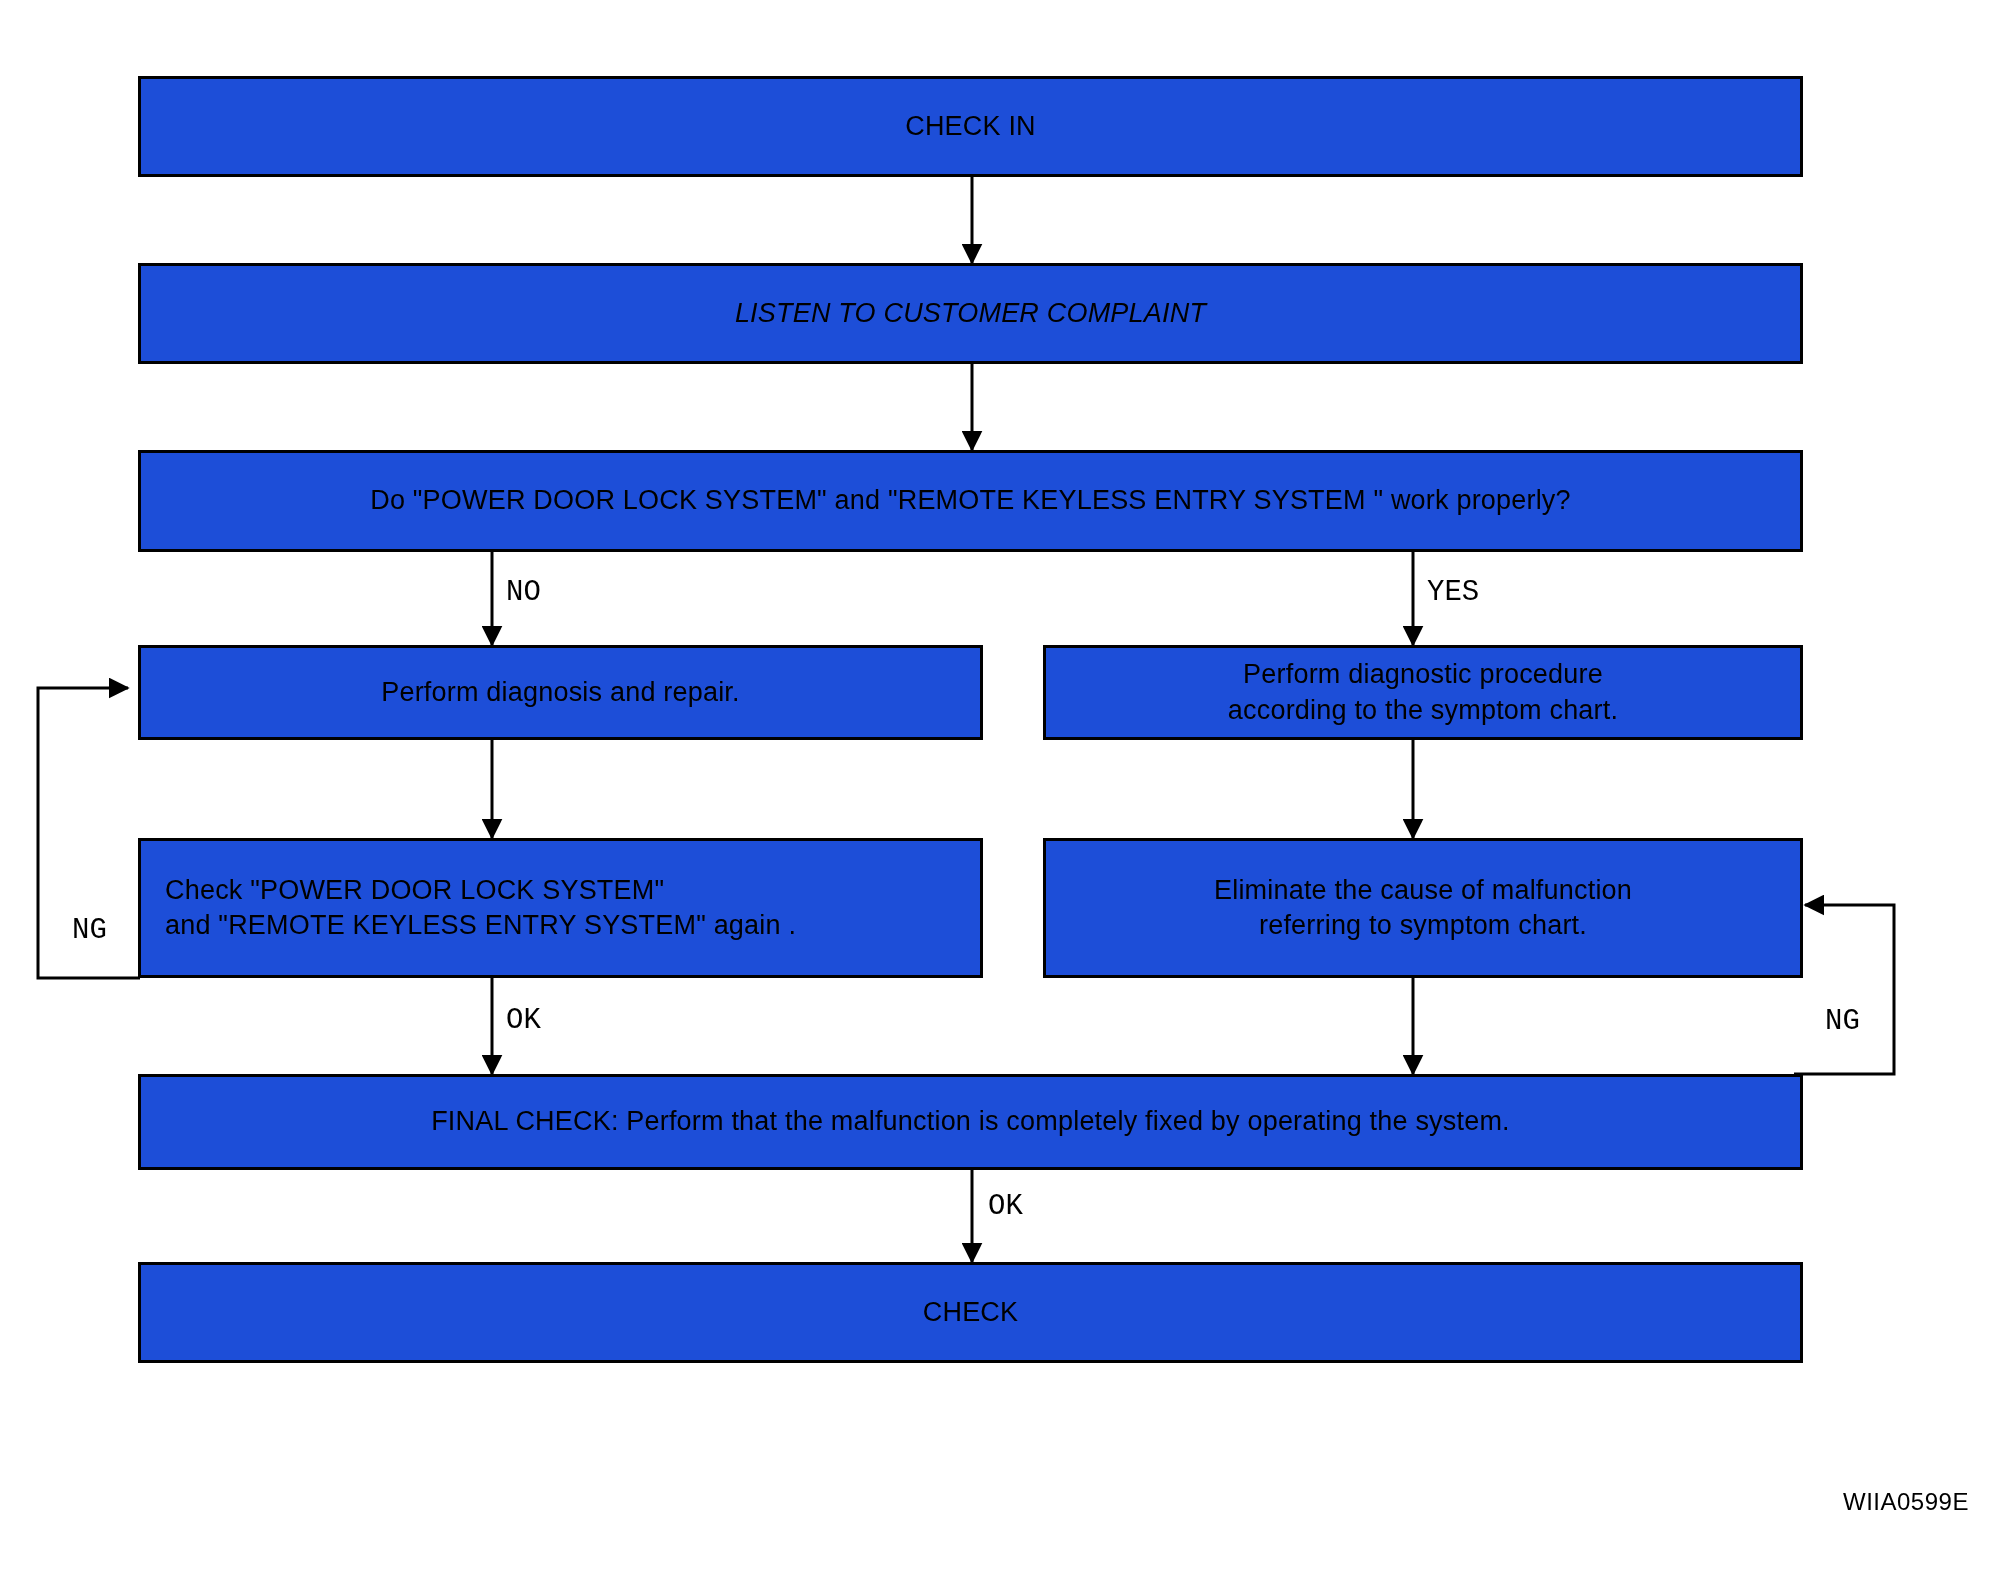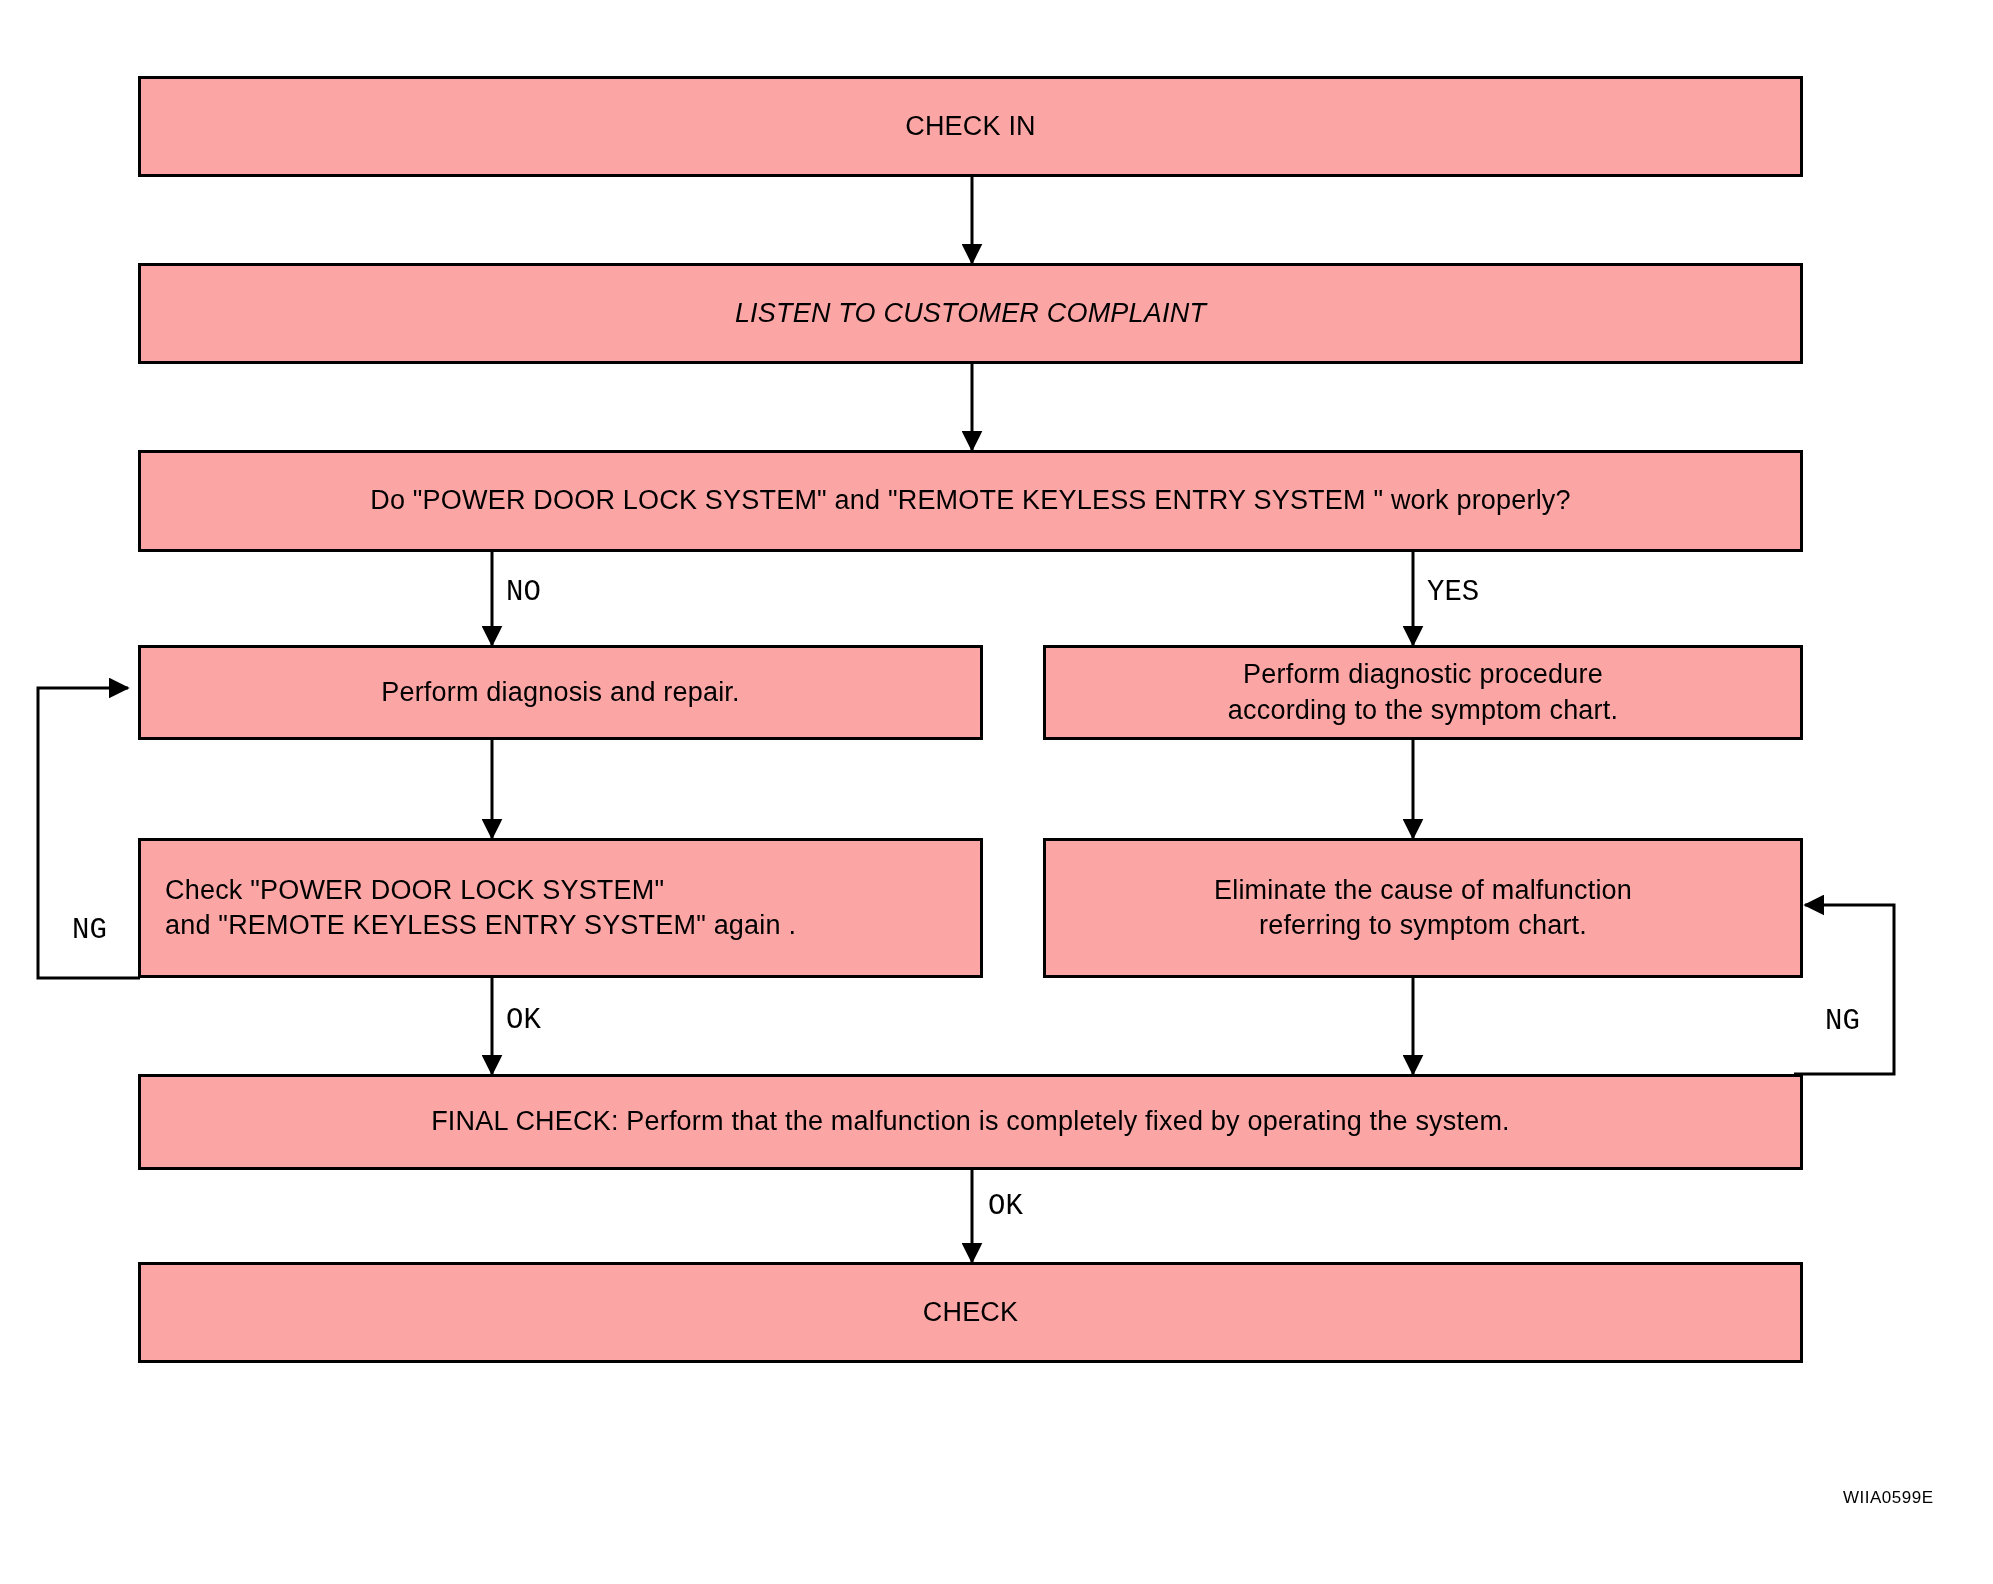--- a/index.html
+++ b/index.html
@@ -19,21 +19,21 @@
     position: absolute;
     left: 0;
     top: 0;
     width: 1993px;
     height: 1584px;
   }
   .node {
     position: absolute;
     box-sizing: border-box;
     border: 3px solid #000000;
-    background: #fca5a5;
+    background: #1d4ed8;
     display: flex;
     align-items: center;
     justify-content: center;
     text-align: center;
     line-height: 1.30;
     font-size: 27px;
     letter-spacing: 0.2px;
     padding: 10px 8px;
   }
   .node .txt {
@@ -42,21 +42,21 @@
   }
   .edge-label {
     position: absolute;
     font-size: 29px;
     line-height: 1;
     white-space: nowrap;
     font-family: Liberation Mono, monospace;
   }
   .fig-id {
     position: absolute;
-    font-size: 17px;
+    font-size: 24px;
     letter-spacing: 0.5px;
     white-space: nowrap;
   }
   svg.conn {
     position: absolute;
     left: 0;
     top: 0;
     width: 1993px;
     height: 1584px;
     pointer-events: none;

